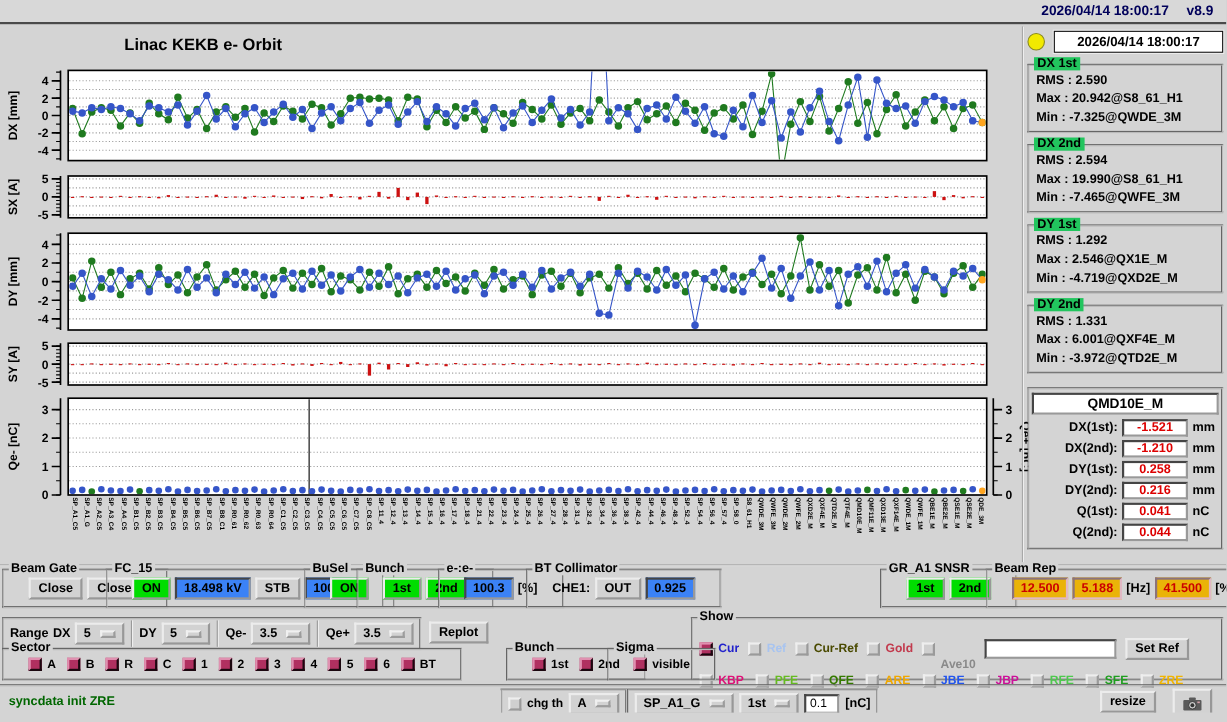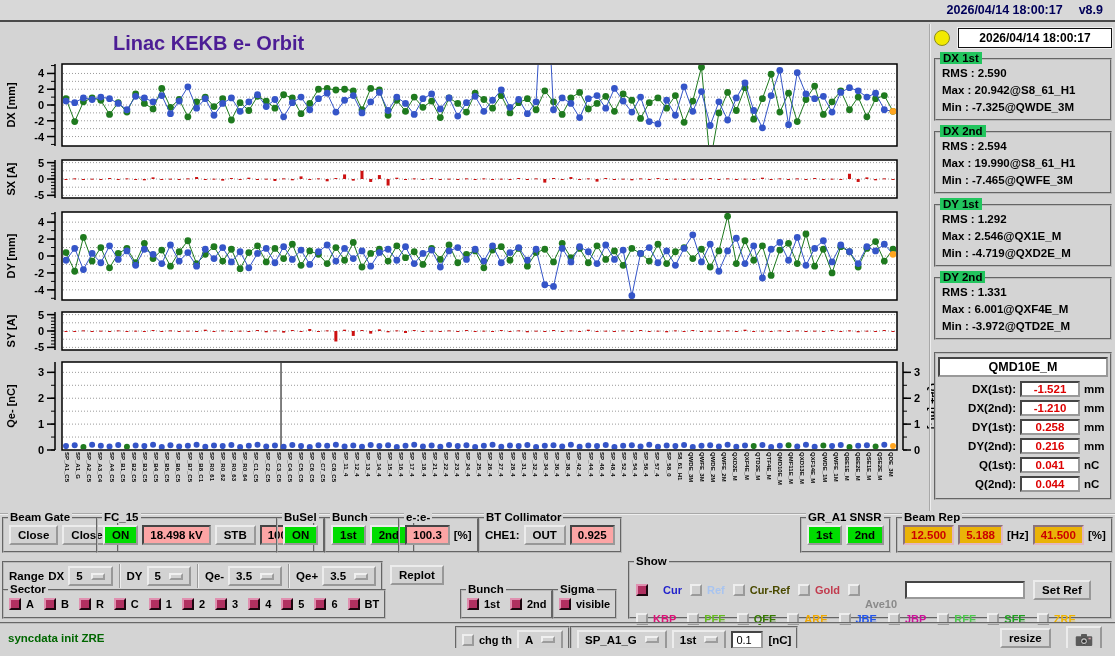--- a/index.html
+++ b/index.html
@@ -2,21 +2,21 @@
 <html><head>
 <meta charset="utf-8">
 <style>
   *{box-sizing:border-box;margin:0;padding:0}
   body{background:#d4d4d4;font-family:"Liberation Sans",sans-serif;}
   #root{position:relative;width:1115px;height:648px;background:#d4d4d4;overflow:hidden}
   svg text{font-family:"Liberation Sans",sans-serif}
   .topbar{position:absolute;left:0;top:0;width:1115px;height:22px;background:#d8d8d8;border-bottom:2px solid #4a4a4a;
     display:flex;justify-content:flex-end;align-items:center;gap:16px;padding-right:12px;
     font-weight:bold;font-size:12.5px;color:#00005a}
-  .plot-title{position:absolute;left:113px;top:32px;font-size:20px;font-weight:bold;color:#4c1d95}
+  .plot-title{position:absolute;left:113px;top:32px;font-size:15px;font-weight:bold;color:#000000}
   svg.chart{position:absolute;left:0}
   .xlabels{position:absolute;left:62px;top:452px;width:835px;height:58px;display:flex;justify-content:space-between;overflow:hidden}
   .xlabels span{writing-mode:vertical-rl;font-size:6px;font-weight:bold;line-height:10px;white-space:nowrap;color:#000}
   .vsep{position:absolute;left:929px;top:24px;width:2px;height:489px;background:#a8a8a8;border-right:1px solid #eee}
   .hsep{position:absolute;left:0;top:513px;width:1115px;height:2px;background:#a8a8a8;border-bottom:1px solid #eee}
   
   .rp{position:absolute;left:934px;top:28px;width:178px}
   .rp-head{display:flex;align-items:center;gap:8px;margin-bottom:2px}
   .lamp{width:16px;height:16px;border-radius:50%;background:#f2ea00;border:1px solid #8a8a20;flex:0 0 auto}
   .timebox{flex:1;background:#fff;border:1px solid #111;box-shadow:0 0 0 1px #eee;font-weight:bold;font-size:12px;text-align:center;padding:2px 0}
@@ -24,25 +24,25 @@
   .grp-t{position:absolute;top:-8px;left:4px;background:#22c55e;padding:0 3px;font-weight:bold;font-size:11.5px;white-space:nowrap}
   .stat-line{font-weight:bold;font-size:11.5px;line-height:17px;white-space:nowrap}
   .mon{border:2px groove #b9b9b9;margin-top:12px;padding:3px 2px}
   .mon-title{background:#fff;border:2px inset #999;font-weight:bold;text-align:center;font-size:12.5px;margin-bottom:4px;padding:1px 0}
   .mon-row{display:flex;align-items:center;gap:4px;margin:3px 0;font-weight:bold;font-size:11.5px;justify-content:flex-end}
   .mon-lab{width:62px;text-align:right;white-space:nowrap}
   .mon-val{width:60px;background:#fff;border:2px inset #999;color:#dd0000;text-align:center}
   .mon-unit{width:24px;text-align:left}
   
   .ctrl{position:absolute;left:0;top:515px;width:1115px;height:105px}
-  .g{position:absolute;border:2px groove #b9b9b9;padding:4px 5px;display:flex;align-items:center;gap:4px;height:36px}
+  .g{position:absolute;border:2px groove #b9b9b9;padding:4px 22px;display:flex;align-items:center;gap:4px;height:36px}
   .g .t{position:absolute;top:-8px;left:4px;background:#d4d4d4;padding:0 2px;font-weight:bold;font-size:11.5px;white-space:nowrap}
   .btn{border:2px outset #ececec;background:#d2d2d2;font-weight:bold;font-size:11.5px;padding:2px 7px;white-space:nowrap;cursor:default}
   .btn.green{background:#00dd00}
-  .val{background:#fca5a5;border:2px inset #999;font-weight:bold;font-size:11.5px;padding:2px 6px;white-space:nowrap}
+  .val{background:#3b82f6;border:2px inset #999;font-weight:bold;font-size:11.5px;padding:2px 6px;white-space:nowrap}
   .val.pink{background:#eab308;color:#cc0000;border:2px inset #e0b8c4}
   .lab{font-weight:bold;font-size:11.5px;white-space:nowrap}
   .dd{border:2px outset #ececec;background:#d2d2d2;display:flex;align-items:center;gap:8px;padding:2px 6px;font-weight:bold;font-size:11.5px;white-space:nowrap}
   .dd i{display:block;width:14px;height:7px;border:2px outset #f0f0f0;background:#d2d2d2}
   .cbw{display:flex;align-items:center;gap:5px;font-weight:bold;font-size:11px;white-space:nowrap}
   .cb{width:12px;height:12px;border:2px outset #eee;background:#cfcfcf;flex:0 0 auto}
   .cb.on{background:#b03060;border-color:#e090b0 #702040 #702040 #e090b0}
   .sep{width:0;height:24px;border-left:1px solid #999;border-right:1px solid #eee;margin:0 2px}
   .cbrow{display:flex;align-items:center;gap:8px}
   .show-row{display:flex;align-items:center;gap:8px;margin:3px 0}
@@ -1169,21 +1169,21 @@
         </span>
     </div>
     <span class="btn" style="position:absolute;left:390px;top:50px">Replot</span>
 
     <div class="g" style="left:628px;top:46px;width:484px;height:58px;display:block;padding:4px 6px">
       <span class="t">Show</span>
       <div class="show-row">
         <span class="cbrow" id="show-row1">
             <span class="cbw">
               <span class="cb on"></span>
-              <span style="color: rgb(34, 34, 204); margin-left: 10px;">Cur</span>
+              <span style="color: rgb(34, 34, 204);">Cur</span>
             </span>
             <span class="cbw">
               <span class="cb"></span>
               <span style="color: rgb(168, 196, 240);">Ref</span>
             </span>
             <span class="cbw">
               <span class="cb"></span>
               <span style="color: rgb(74, 74, 0);">Cur-Ref</span>
             </span>
             <span class="cbw">

